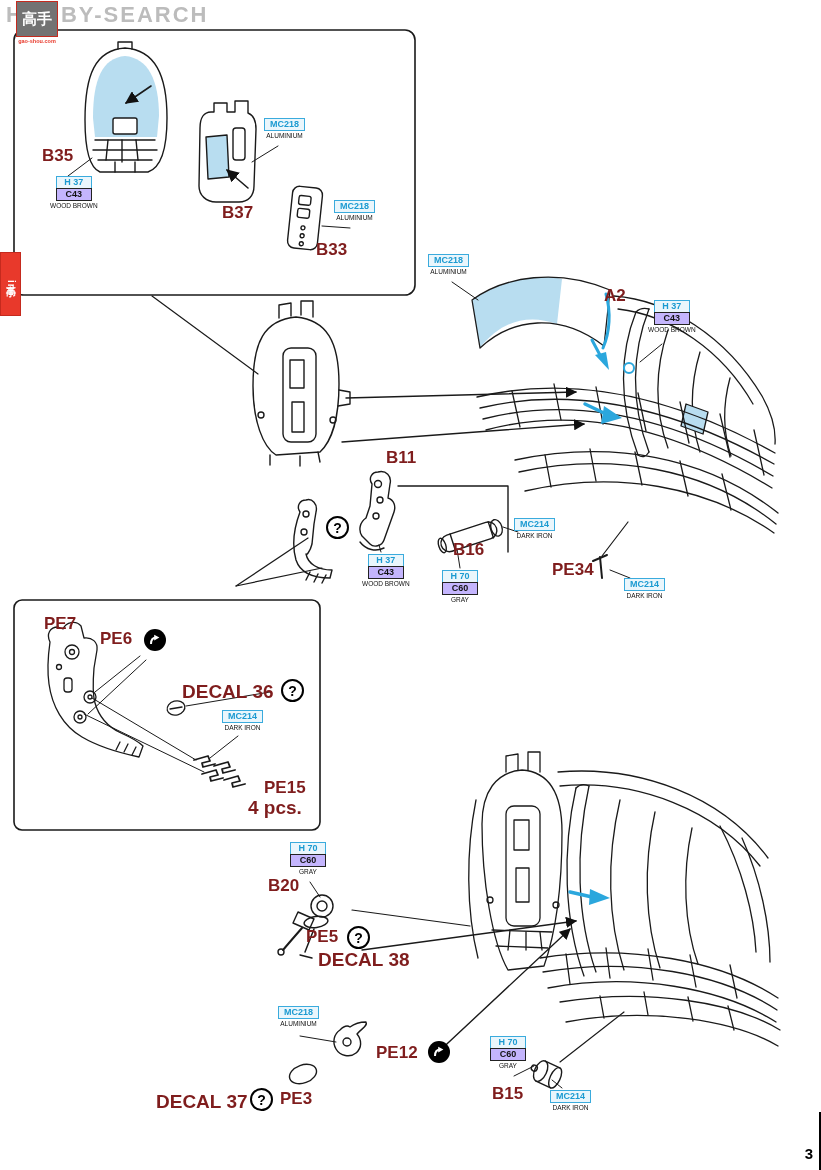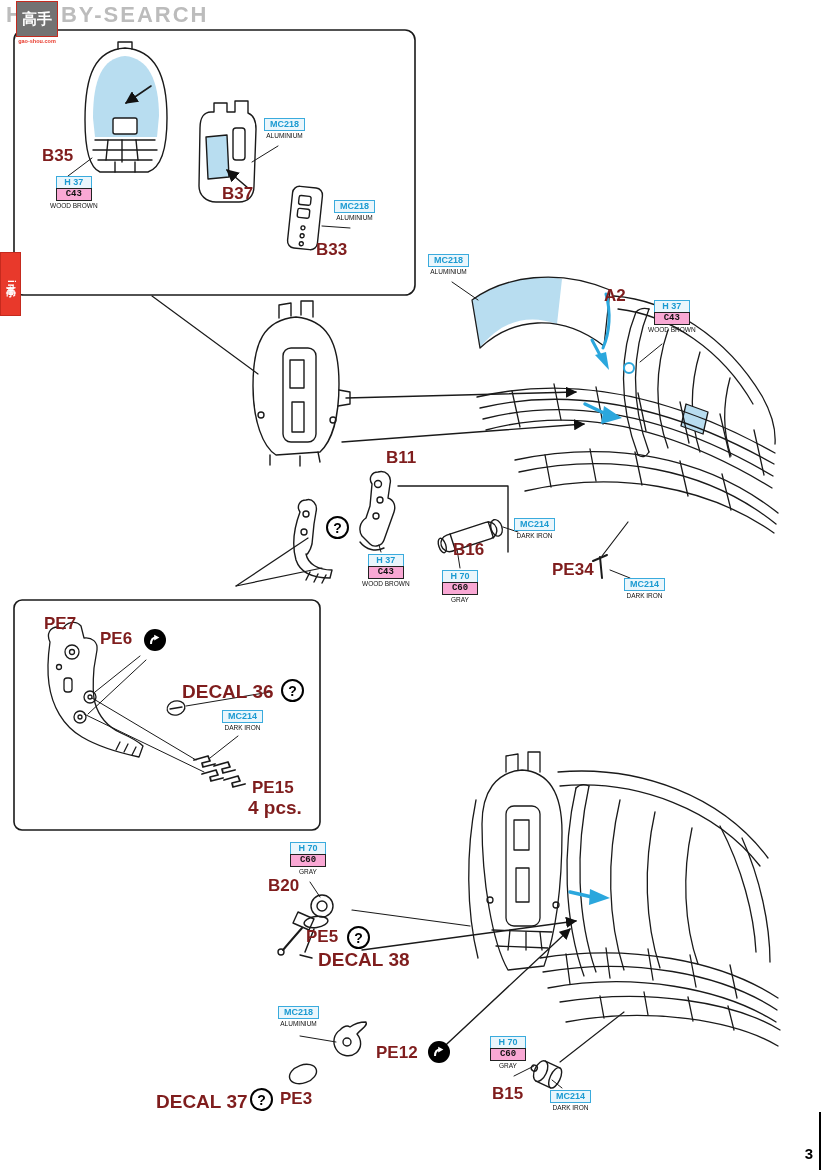--- a/index.html
+++ b/index.html
@@ -16,21 +16,21 @@
   .stamp2{position:absolute;left:0;top:252px;z-index:3;width:19px;height:62px;background:#e8392b;
       color:#fff;display:flex;align-items:center;justify-content:center;border:1px solid #c52a1e;}
   .stamp2 span{writing-mode:vertical-rl;font-size:10px;font-weight:bold;letter-spacing:1px;}
 
   .plabel{position:absolute;z-index:4;font-weight:bold;font-size:17px;color:#7f1d1d;white-space:nowrap;}
   .plabel.sm{font-size:19px;}
 
   .co{position:absolute;z-index:4;display:flex;flex-direction:column;align-items:center;}
   .co .row{font-weight:bold;font-size:9px;line-height:11px;padding:0 5px;min-width:24px;text-align:center;}
   .co .row.blue{color:#1b9ad1;border:1px solid #3aabdd;background:#eaf6fc;}
-  .co .row.dark{color:#111;border:1px solid #222;background:#f9a8d4;margin-top:-1px;font-family:Liberation Mono, monospace;}
+  .co .row.dark{color:#111;border:1px solid #222;background:#c4b5fd;margin-top:-1px;}
   .co .cap{font-size:6.5px;color:#111;margin-top:1px;white-space:nowrap;}
 
   .qcircle{position:absolute;z-index:4;width:19px;height:19px;border:2.2px solid #000;border-radius:50%;
       background:#fff;display:flex;align-items:center;justify-content:center;
       font-weight:bold;font-size:14px;color:#000;}
   .disc{position:absolute;z-index:4;width:22px;height:22px;background:#000;border-radius:50%;
       display:flex;align-items:center;justify-content:center;}
 
   .pageno{position:absolute;z-index:4;right:8px;bottom:8px;font-weight:bold;font-size:15px;color:#000;}
   .edgemark{position:absolute;z-index:4;right:0;bottom:0;width:2px;height:58px;background:#000;}
@@ -270,30 +270,30 @@
         <line x1="460" y1="568" x2="457" y2="549"></line>
         <line x1="630" y1="578" x2="610" y2="570"></line>
         <line x1="310" y1="882" x2="320" y2="897"></line>
         <line x1="514" y1="1076" x2="534" y2="1066"></line>
         <line x1="562" y1="1088" x2="552" y2="1080"></line>
       </g>
     </g>
   </svg>
 
   <div class="plabel" style="left:42px;top:146px">B35</div>
-  <div class="plabel" style="left:222px;top:184px">B37</div>
+  <div class="plabel" style="left:222px;top:203px">B37</div>
   <div class="plabel" style="left:316px;top:240px">B33</div>
   <div class="plabel" style="left:604px;top:286px">A2</div>
   <div class="plabel" style="left:386px;top:448px">B11</div>
   <div class="plabel" style="left:453px;top:540px">B16</div>
   <div class="plabel" style="left:552px;top:560px">PE34</div>
   <div class="plabel" style="left:44px;top:614px">PE7</div>
   <div class="plabel" style="left:100px;top:629px">PE6</div>
   <div class="plabel sm" style="left:182px;top:681px">DECAL 36</div>
-  <div class="plabel" style="left:252px;top:778px">PE15</div>
+  <div class="plabel" style="left:264px;top:778px">PE15</div>
   <div class="plabel sm" style="left:248px;top:797px">4 pcs.</div>
   <div class="plabel" style="left:268px;top:876px">B20</div>
   <div class="plabel" style="left:306px;top:927px">PE5</div>
   <div class="plabel sm" style="left:318px;top:949px">DECAL 38</div>
   <div class="plabel" style="left:376px;top:1043px">PE12</div>
   <div class="plabel sm" style="left:156px;top:1091px">DECAL 37</div>
   <div class="plabel" style="left:280px;top:1089px">PE3</div>
   <div class="plabel" style="left:492px;top:1084px">B15</div>
 
   <div class="co" style="left:50px;top:176px">

